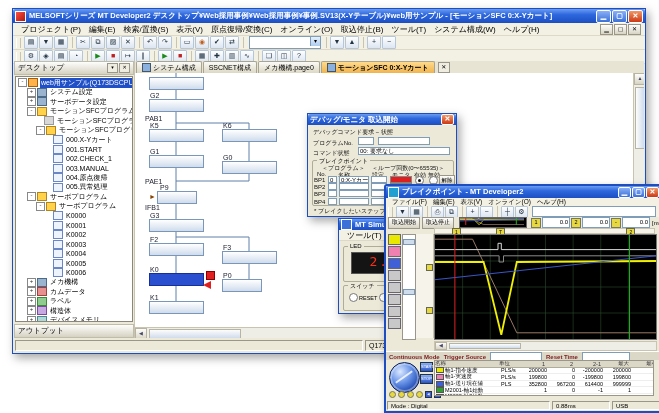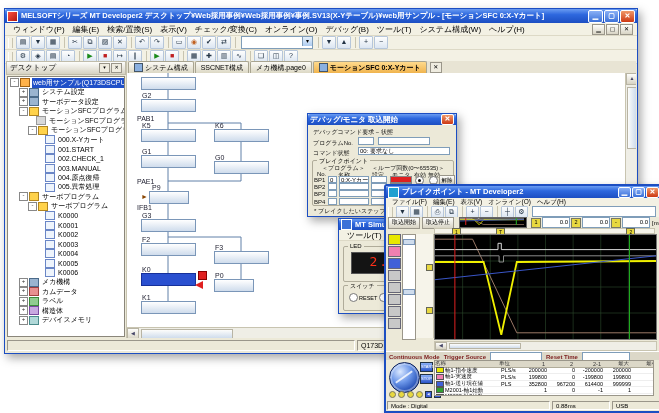--- a/index.html
+++ b/index.html
@@ -24,21 +24,21 @@
   .toolbar{height:13px;background:#f3f1e4;border-bottom:1px solid #ddd9c6;display:flex;align-items:center;padding:0 3px}
   .grip{width:3px;height:10px;border-left:1px solid #fff;border-right:1px solid #c8c4b0;margin-right:3px}
   .ic{width:12px;height:11px;border:1px solid #b6c6da;border-radius:1px;margin-right:1px;flex:none;
       background:linear-gradient(#fefefd,#dce6f2);font-size:7px;line-height:10px;text-align:center;color:#234;overflow:hidden}
   .sep{width:1px;height:11px;background:#c8c4b0;margin:0 3px;flex:none}
   .combo{width:68px;height:11px;background:#fff;border:1px solid #7f9db9;position:relative;font-size:7px;
          padding-left:2px;margin:0 2px;flex:none;line-height:10px}
   .combo:after{content:"▾";position:absolute;right:0;top:0;width:9px;height:9px;
          background:linear-gradient(#e6f0fa,#aeccf0);border-left:1px solid #7f9db9;font-size:6px;text-align:center;line-height:9px}
   
-  #main-window{left:4px;top:8px;width:632px;height:344px;border:1px solid #1c4ec2}
+  #main-window{left:12px;top:8px;width:632px;height:344px;border:1px solid #1c4ec2}
   .content{position:absolute;top:52px;left:1px;right:1px;bottom:15px;display:flex}
   .left-panel{width:120px;flex:none;display:flex;flex-direction:column;background:#ece9d8;border-right:1px solid #c8c4b0}
   .panel-hdr{height:12px;background:linear-gradient(#fdfdfb,#d6d2c2);border:1px solid #c0bcaa;display:flex;align-items:center;padding:0 3px;font-size:7.5px}
   .phbtn{width:9px;height:8px;border:1px solid #9a968a;background:#efece0;font-size:5px;line-height:7px;text-align:center;margin-left:1px}
   .tree{flex:1;background:#fff;border:1px solid #8a867a;margin:1px;overflow:hidden;padding-top:1px}
   .tree-row{display:flex;align-items:center;height:9.5px;white-space:nowrap}
   .texp{width:7px;height:7px;border:1px solid #888;background:#fff;font-size:6px;line-height:5px;text-align:center;margin-right:1px;flex:none;color:#333}
   .texp.none{border:none;background:transparent}
   .tico{width:8px;height:7px;margin-right:2px;flex:none;border:1px solid #6a86a6;background:#cfe0f0}
   .tico.project{background:linear-gradient(#ffd;#fc0);background:#ffb24a;border-color:#a06010}
@@ -152,27 +152,27 @@
     <div class="titlebar">
       <span class="app-ico"></span>
       <span class="title-text">MELSOFTシリーズ MT Developer2  デスクトップ¥Web採用事例¥Web採用事例¥事例.SV13(X-Yテーブル)¥web用サンプル - [モーションSFC 0:X-Yカート]</span>
       <span class="winbtns">
           <span class="wbtn">▁</span>
           <span class="wbtn">▢</span>
           <span class="wbtn close">✕</span>
         </span>
     </div>
     <div class="menubar" id="main-menubar">
-        <span class="menu-item">ウィンドウ(P)</span>
+        <span class="menu-item">プロジェクト(P)</span>
         <span class="menu-item">編集(E)</span>
         <span class="menu-item">検索/置換(S)</span>
         <span class="menu-item">表示(V)</span>
-        <span class="menu-item">チェック/変換(C)</span>
+        <span class="menu-item">原点復帰/変換(C)</span>
         <span class="menu-item">オンライン(O)</span>
-        <span class="menu-item">デバッグ(B)</span>
+        <span class="menu-item">取込停止(B)</span>
         <span class="menu-item">ツール(T)</span>
         <span class="menu-item">システム構成(W)</span>
         <span class="menu-item">ヘルプ(H)</span>
         <span class="mdibtns">
           <span class="mdibtn">▁</span>
           <span class="mdibtn">▢</span>
           <span class="mdibtn">✕</span>
         </span>
       </div>
     <div class="toolbar" id="toolbar1">
@@ -360,20 +360,23 @@
             <div class="tree-row" style="padding-left: 11px;">
               <span class="texp">+</span>
               <span class="tico struct"></span>
               <span class="tlabel">構造体</span>
             </div>
             <div class="tree-row" style="padding-left: 11px;">
               <span class="texp">+</span>
               <span class="tico dev"></span>
               <span class="tlabel">デバイスメモリ</span>
             </div>
+          </div>
+        <div class="output-bar">
+            <span>アウトプット</span>
           </div>
       </div>
 
       <div class="doc-area">
         <div class="tabs" id="doc-tabs">
             <div class="tab">
               <span class="tabico"></span>
               <span>システム構成</span>
             </div>
             <div class="tab">

